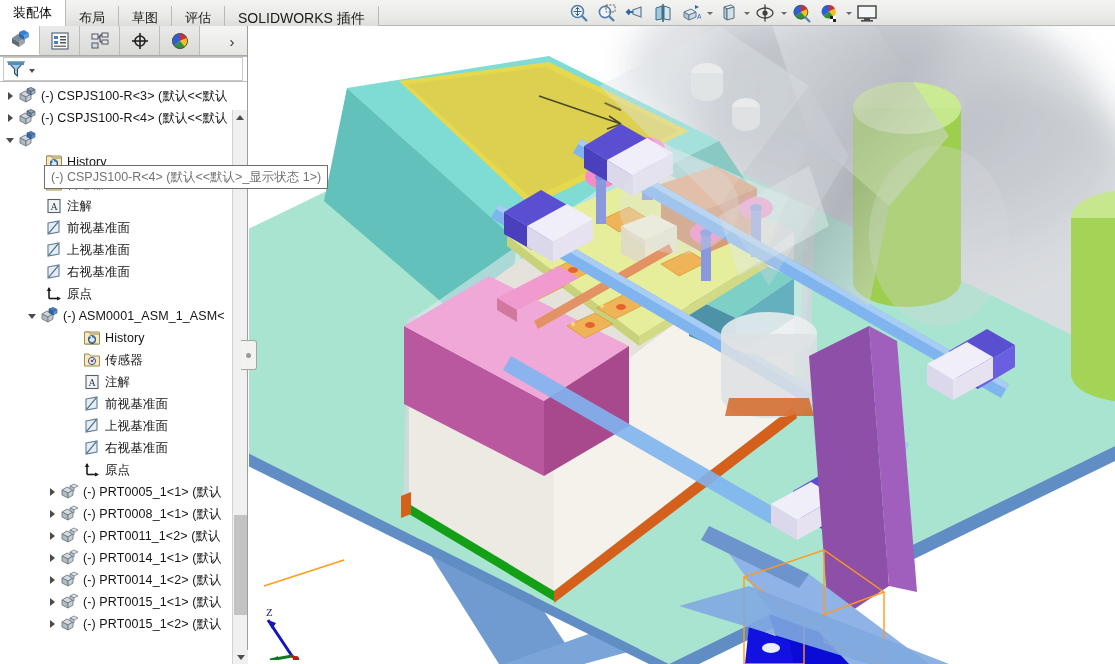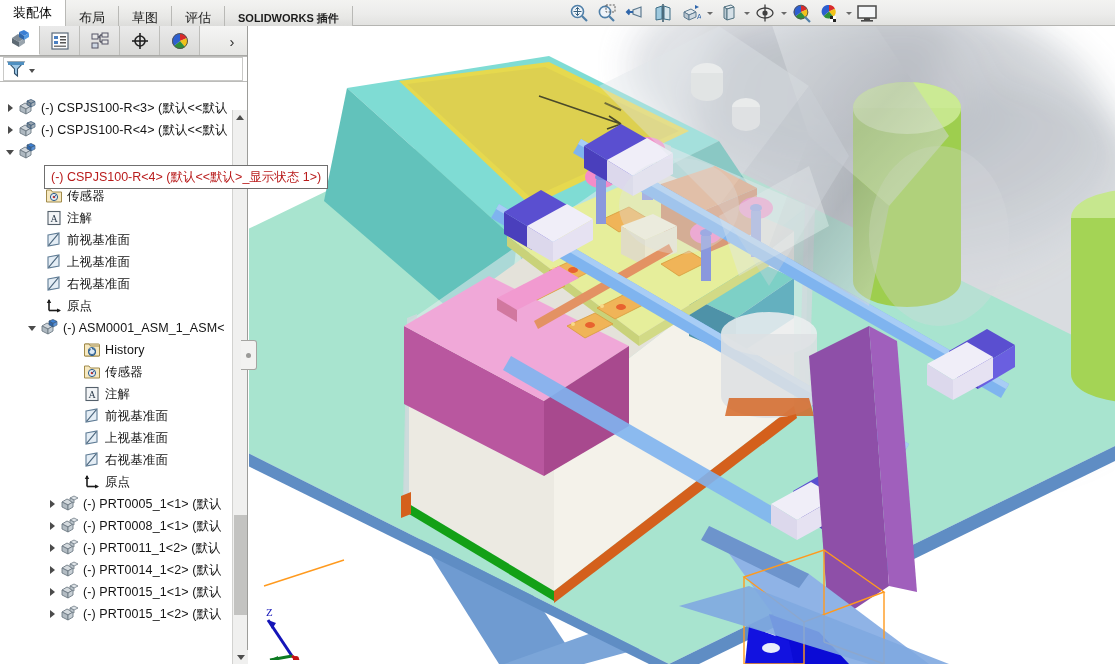--- a/index.html
+++ b/index.html
@@ -31,21 +31,21 @@
   }
   .rtab:first-child { border-left:none; }
   .rtab.active {
     background:#ffffff;
     color:#000;
     height:26px; line-height:25px;
     border-right:1px solid #b9b9b6;
     box-shadow:none;
   }
   .rtab-cn { font-family:"DejaVu Sans","Liberation Sans",sans-serif;text-align:right; }
-  .rtab-en { font-family:"Liberation Sans",sans-serif; font-size:11px;font-weight:bold; }
+  .rtab-en { font-family:"Liberation Sans",sans-serif; font-size:14px; }
 
   
   #ribbon-tools {
     position:absolute; left:566px; top:0; height:26px;
     display:flex; align-items:center; gap:2px;
   }
   .tbtn {
     width:26px; height:24px; display:flex; align-items:center; justify-content:center;
     cursor:default;
   }
@@ -91,21 +91,21 @@
     display:flex; align-items:center; padding-left:2px;
   }
   #filter-caret { width:0;height:0;border-left:3px solid transparent;border-right:3px solid transparent;
     border-top:4px solid #4e4e4e; margin-left:3px; margin-top:4px;}
 
   
   #tree-wrap {
     position:absolute; left:0; top:57px; right:0; bottom:0;
     overflow:hidden; background:#fff;
   }
-  #tree { padding-top:2px;margin-top:12px; }
+  #tree { padding-top:2px; }
   .trow {
     display:flex; align-items:center; height:22px; white-space:nowrap;
     padding-left:2px; cursor:default; overflow:hidden;
   }
   .arrow {
     width:16px; min-width:16px; height:22px; display:flex;align-items:center;justify-content:center;
   }
   .arrow i {
     display:block; width:0;height:0;
     border-top:4px solid transparent;border-bottom:4px solid transparent;
@@ -126,21 +126,21 @@
   .ind2 { padding-left:24px; }
   .ind3 { padding-left:44px; }
   .ind3b { padding-left:28px; }
   .ind4 { padding-left:66px; }
 
   
   #tree-tooltip {
     position:absolute; left:44px; top:139px; height:24px;
     background:#ffffff; border:1px solid #6f6f6f;
     display:flex; align-items:center; padding:0 6px;
-    font-size:12.5px; color:#b91c1c; white-space:nowrap;
+    font-size:12.5px; color:#737373; white-space:nowrap;
     z-index:60;
     font-family:"Liberation Sans","DejaVu Sans",sans-serif;
   }
 
   
   #tree-scroll {
     position:absolute; right:0; top:84px; width:15px; bottom:0;
     background:#f0f0ef; border-left:1px solid #d2d2d0;
     z-index:35;
   }
@@ -790,20 +790,35 @@
             </div>
             <div class="ticon">
               <svg width="18" height="18" viewBox="0 0 18 18">
                 <path d="M1,7 L6,4 L12,7 L7,10 Z" fill="#d4dade" stroke="#6e7b85" stroke-width="0.9"></path>
                 <path d="M1,7 L7,10 L7,15 L1,12 Z" fill="#b3bcc3" stroke="#6e7b85" stroke-width="0.9"></path>
                 <path d="M7,10 L12,7 L12,12 L7,15 Z" fill="#c7cfd5" stroke="#6e7b85" stroke-width="0.9"></path>
                 <path d="M9,3 L13,1 L17,3 L13,5 Z" fill="#dfe4e8" stroke="#6e7b85" stroke-width="0.8"></path>
                 <path d="M9,3 L13,5 L13,8 L9,6 Z" fill="#bcc5cc" stroke="#6e7b85" stroke-width="0.8"></path>
               </svg>
             </div>
+            <span class="tlabel">(-) PRT0014_1&lt;1&gt;  (默认</span>
+          </div>
+          <div class="trow ind3">
+            <div class="arrow">
+              <i></i>
+            </div>
+            <div class="ticon">
+              <svg width="18" height="18" viewBox="0 0 18 18">
+                <path d="M1,7 L6,4 L12,7 L7,10 Z" fill="#d4dade" stroke="#6e7b85" stroke-width="0.9"></path>
+                <path d="M1,7 L7,10 L7,15 L1,12 Z" fill="#b3bcc3" stroke="#6e7b85" stroke-width="0.9"></path>
+                <path d="M7,10 L12,7 L12,12 L7,15 Z" fill="#c7cfd5" stroke="#6e7b85" stroke-width="0.9"></path>
+                <path d="M9,3 L13,1 L17,3 L13,5 Z" fill="#dfe4e8" stroke="#6e7b85" stroke-width="0.8"></path>
+                <path d="M9,3 L13,5 L13,8 L9,6 Z" fill="#bcc5cc" stroke="#6e7b85" stroke-width="0.8"></path>
+              </svg>
+            </div>
             <span class="tlabel">(-) PRT0014_1&lt;2&gt;  (默认</span>
           </div>
           <div class="trow ind3">
             <div class="arrow">
               <i></i>
             </div>
             <div class="ticon">
               <svg width="18" height="18" viewBox="0 0 18 18">
                 <path d="M1,7 L6,4 L12,7 L7,10 Z" fill="#d4dade" stroke="#6e7b85" stroke-width="0.9"></path>
                 <path d="M1,7 L7,10 L7,15 L1,12 Z" fill="#b3bcc3" stroke="#6e7b85" stroke-width="0.9"></path>

